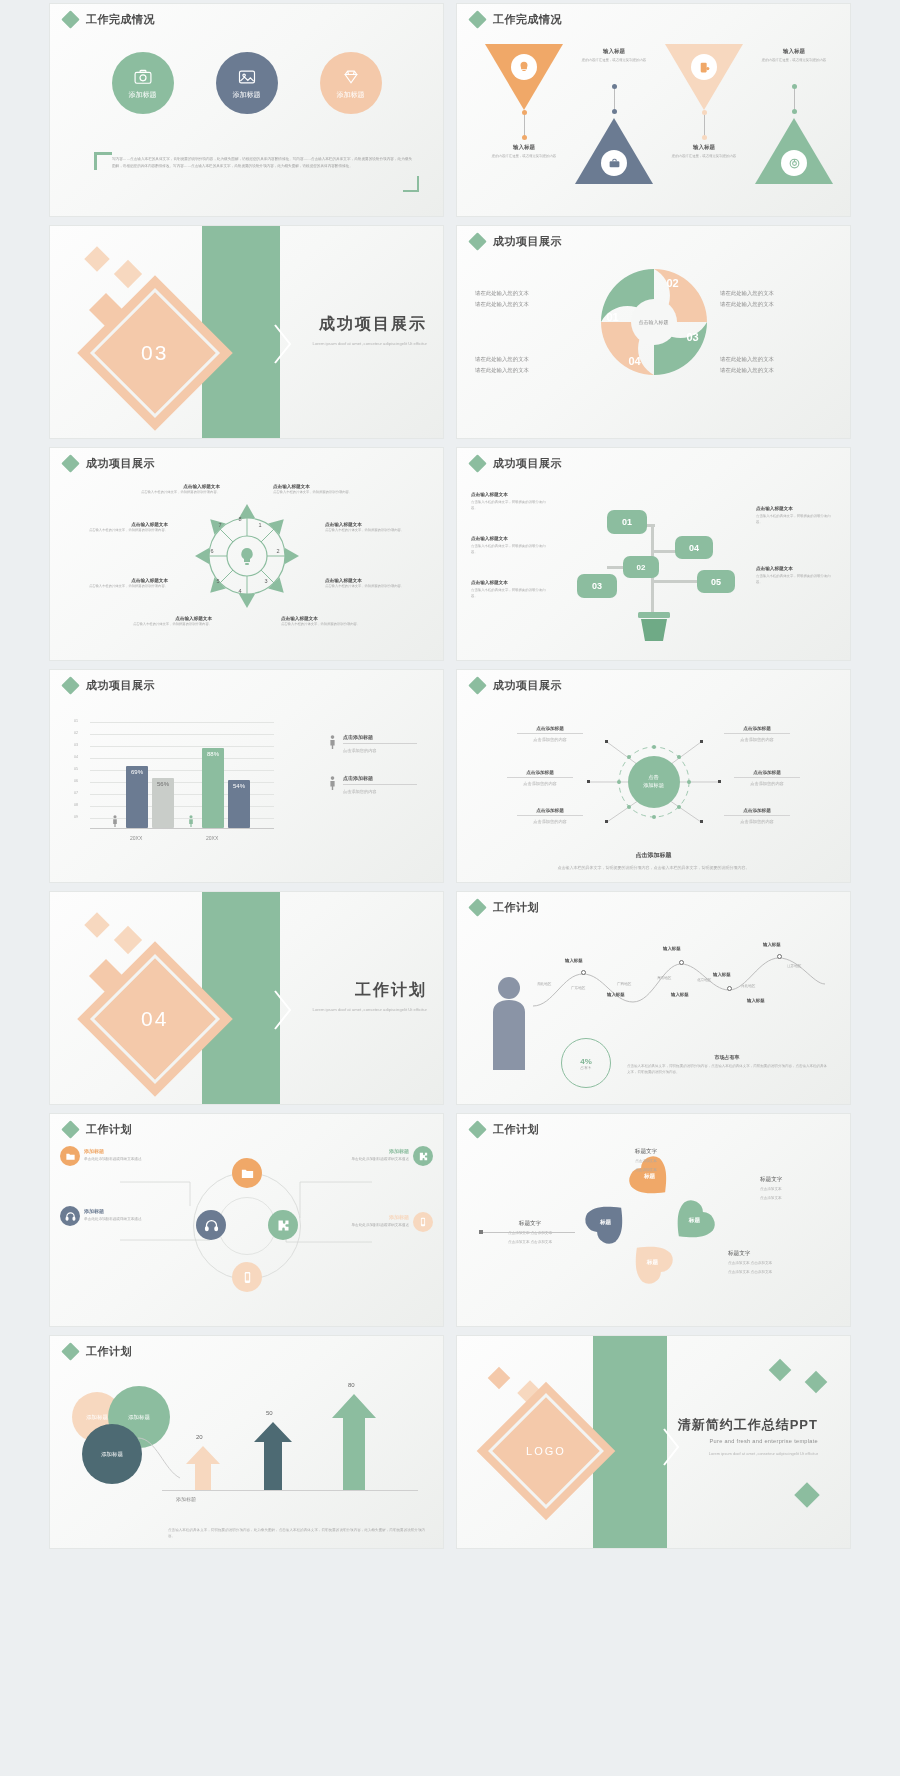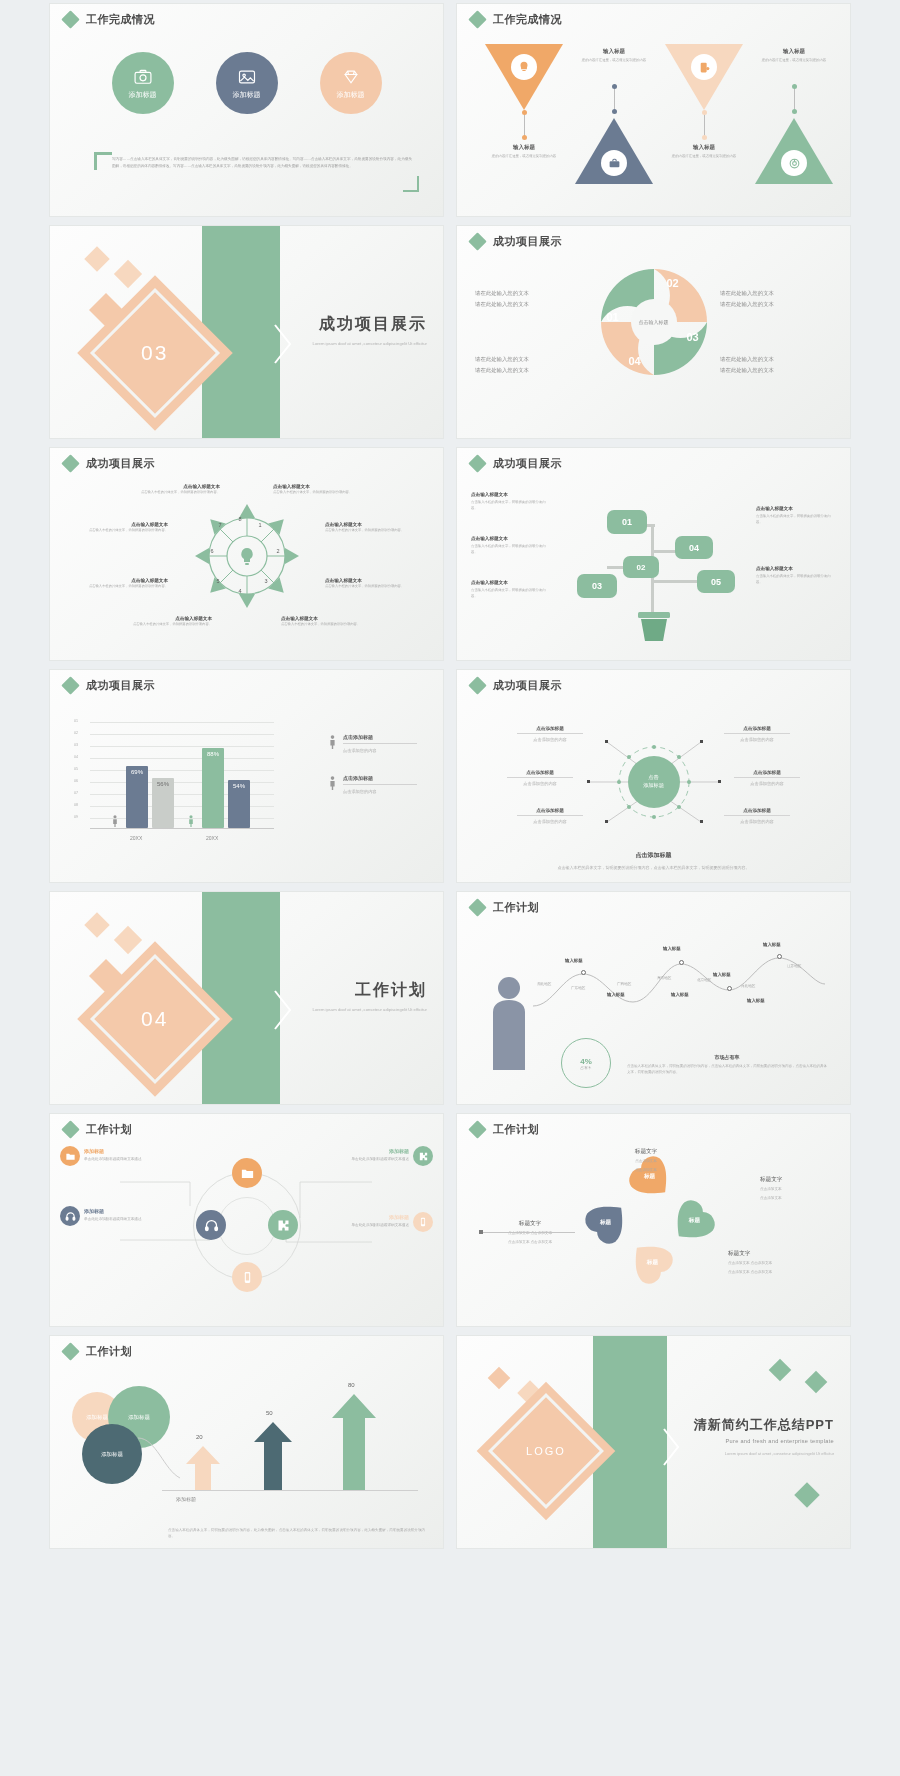--- a/index.html
+++ b/index.html
@@ -162,21 +162,21 @@
             color:#a9a9a9; line-height:1.9; text-align:justify; }
 
   
   .f-green { position:absolute; left:136px; top:0; width:74px; height:100%; background:#8cbd9f; }
   .f-dmd { position:absolute; transform:rotate(45deg); }
   .f-logo { position:absolute; left:40px; top:66px; width:98px;height:98px;background:#f4c9aa;
             transform:rotate(45deg); display:flex;align-items:center;justify-content:center; }
   .f-logo span { transform:rotate(-45deg); font-size:11px; color:#fff; letter-spacing:2px; }
   .f-logo::before { content:""; position:absolute; inset:8px; border:3px solid #f3f4f2; }
   .f-chev { position:absolute; left:204px; top:90px; width:20px;height:42px; }
-  .f-right { position:absolute; right:16px; top:80px; text-align:right; }
+  .f-right { position:absolute; right:32px; top:80px; text-align:right; }
   .f-right .h { font-size:13px; font-weight:bold; color:#4d4d4d; letter-spacing:1px; }
   .f-right .s { font-size:5.6px; color:#8f8f8f; margin-top:4px; letter-spacing:.3px; }
   .f-right .p { font-size:4px; color:#b6b6b6; line-height:1.8; margin-top:6px; }
 </style>
 </head>
 <body>
 
 <div id="grid">
 
   <div class="slide">

